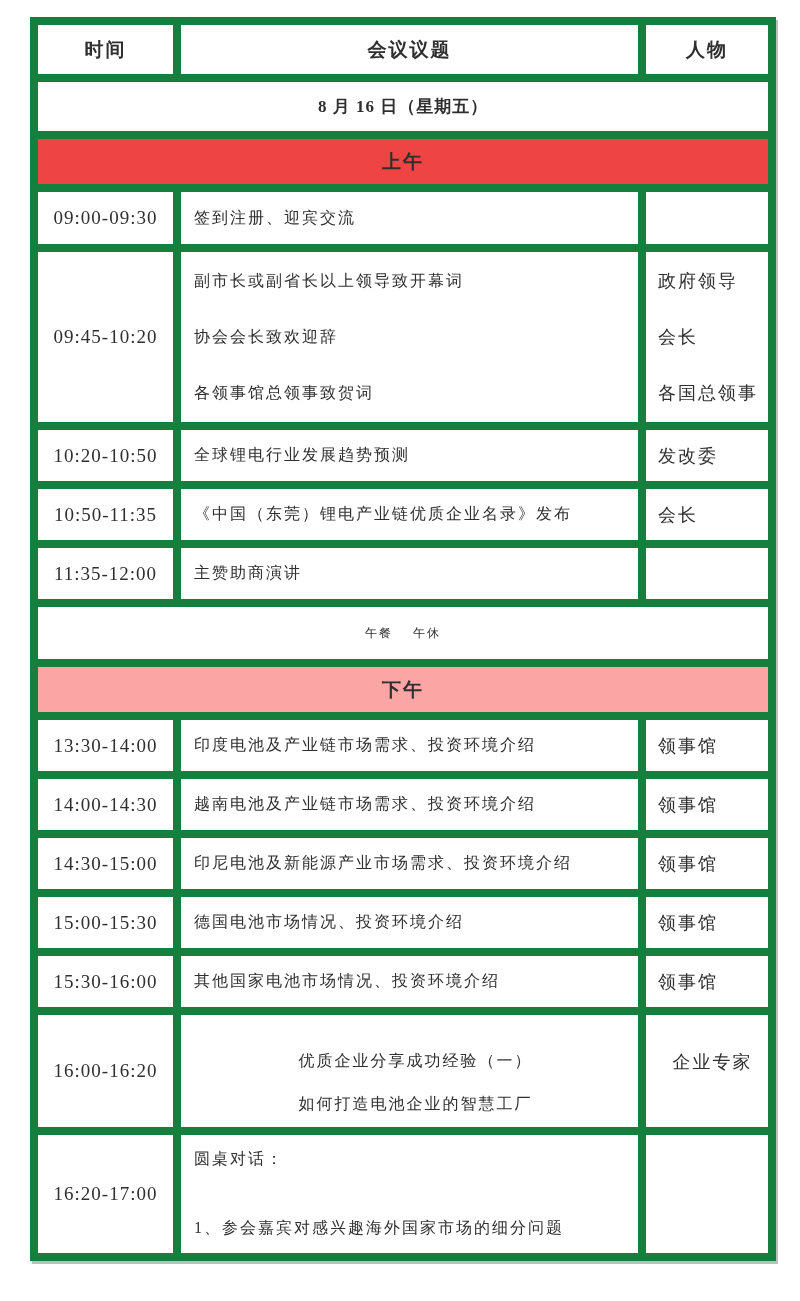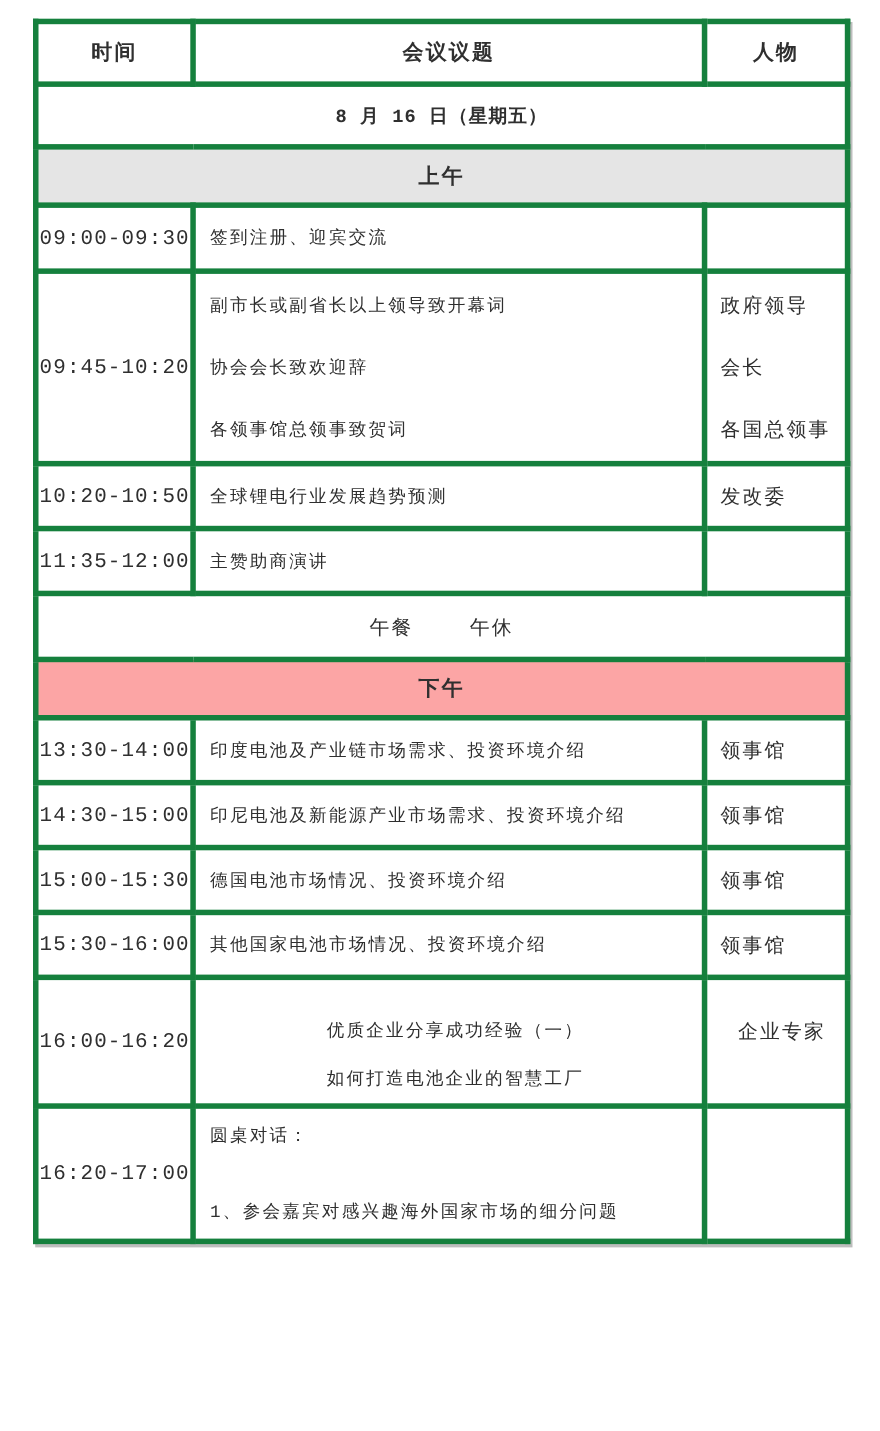--- a/index.html
+++ b/index.html
@@ -15,22 +15,21 @@
     overflow: hidden;
   }
   table.agenda {
     border-collapse: collapse;
     table-layout: fixed;
     width: 738px;
     margin: 17px 32px 0 30px;
     box-shadow: 2px 3px 0 #bdbdbd;
   }
   table.agenda, table.agenda td, table.agenda th {
-    border: 5px solid #15803d;
-    font-family: Liberation Mono, monospace;
+    border: 8px solid #15803d;
   }
   col.c-time   { width: 143px; }
   col.c-topic  { width: 465px; }
   col.c-person { width: 130px; }
 
   th, td { box-sizing: border-box; }
 
   th {
     font-size: 19px;
     font-weight: bold;
@@ -67,21 +66,21 @@
     letter-spacing: 1px;
   }
   td.session-cell {
     font-size: 19px;
     font-weight: bold;
     text-align: center;
     vertical-align: middle;
     letter-spacing: 2px;
   }
   td.lunch-cell {
-    font-size: 18px;
+    font-size: 12px;
     text-align: center;
     vertical-align: middle;
     letter-spacing: 2px;
     white-space: pre;
   }
 
   
   tr.h-head  { height: 57px; }
   tr.h-date  { height: 57px; }
   tr.h-sess  { height: 53px; }
@@ -116,21 +115,21 @@
     <th>时间</th>
     <th>会议议题</th>
     <th>人物</th>
   </tr>
 
   <tr class="h-date">
     <td class="date-cell" colspan="3">8 月 16 日（星期五）</td>
   </tr>
 
   <tr class="h-sess">
-    <td class="session-cell" colspan="3" style="background:#e5e5e5">上午</td>
+    <td class="session-cell" colspan="3" style="background:#ef4444">上午</td>
   </tr>
 
   <tr class="h-std">
     <td class="time">09:00-09:30</td>
     <td class="topic">签到注册、迎宾交流</td>
     <td class="person"></td>
   </tr>
 
 
   <tr class="h-tri">
@@ -150,20 +149,25 @@
       </div>
     </td>
   </tr>
 
   <tr class="h-std2">
     <td class="time">10:20-10:50</td>
     <td class="topic">全球锂电行业发展趋势预测</td>
     <td class="person">发改委</td>
   </tr>
 
+  <tr class="h-std2">
+    <td class="time">10:50-11:35</td>
+    <td class="topic">《中国（东莞）锂电产业链优质企业名录》发布</td>
+    <td class="person">会长</td>
+  </tr>
 
   <tr class="h-std2">
     <td class="time">11:35-12:00</td>
     <td class="topic">主赞助商演讲</td>
     <td class="person"></td>
   </tr>
 
   <tr class="h-lunch">
     <td class="lunch-cell" colspan="3">午餐    午休</td>
   </tr>
@@ -171,20 +175,25 @@
   <tr class="h-sess">
     <td class="session-cell" colspan="3" style="background:#fca5a5">下午</td>
   </tr>
 
   <tr class="h-std2">
     <td class="time">13:30-14:00</td>
     <td class="topic">印度电池及产业链市场需求、投资环境介绍</td>
     <td class="person">领事馆</td>
   </tr>
 
+  <tr class="h-std2">
+    <td class="time">14:00-14:30</td>
+    <td class="topic">越南电池及产业链市场需求、投资环境介绍</td>
+    <td class="person">领事馆</td>
+  </tr>
 
   <tr class="h-std2">
     <td class="time">14:30-15:00</td>
     <td class="topic">印尼电池及新能源产业市场需求、投资环境介绍</td>
     <td class="person">领事馆</td>
   </tr>
 
   <tr class="h-std2">
     <td class="time">15:00-15:30</td>
     <td class="topic">德国电池市场情况、投资环境介绍</td>

